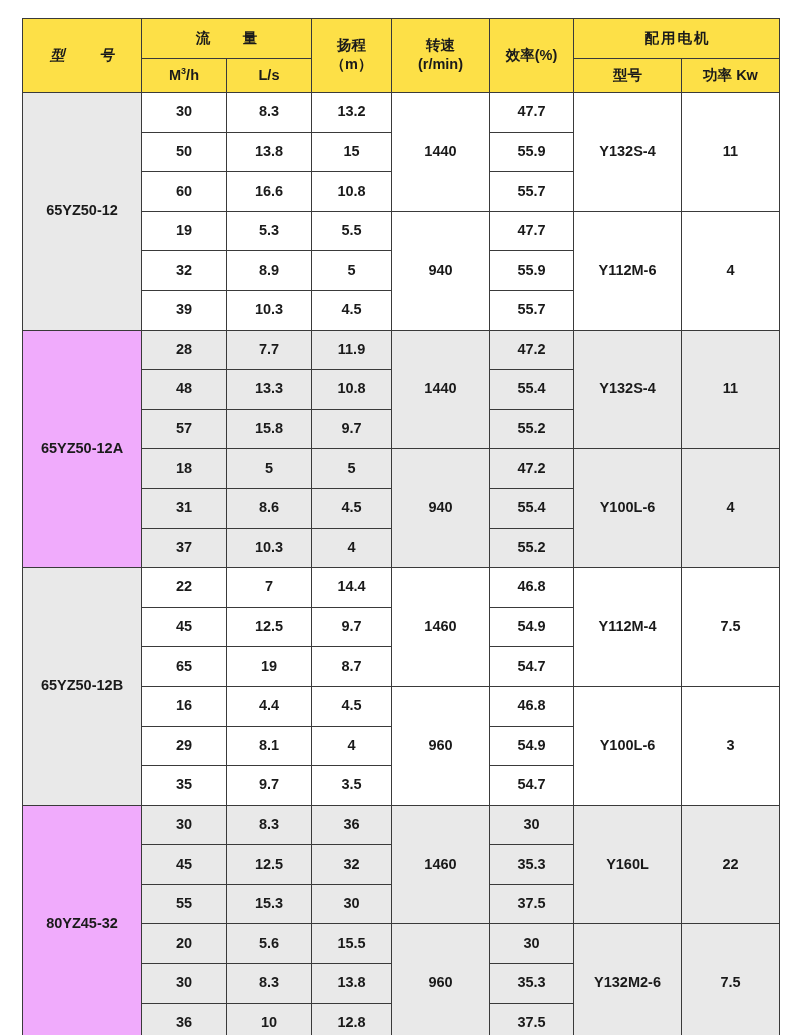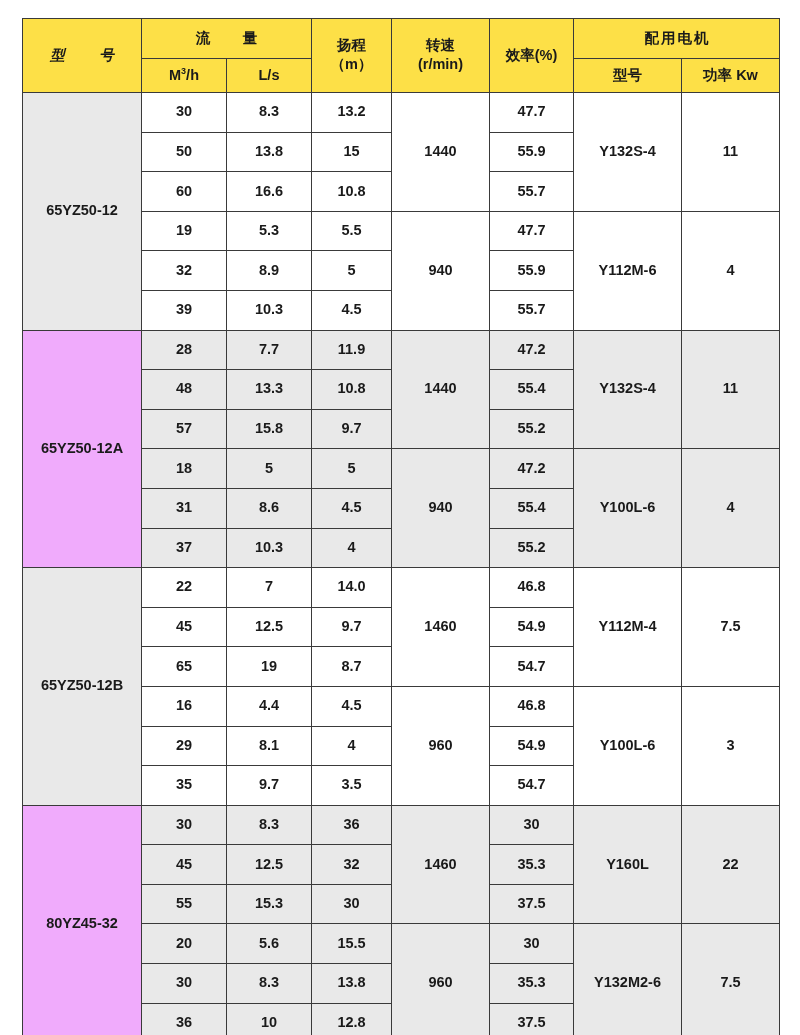--- a/index.html
+++ b/index.html
@@ -200,21 +200,21 @@
         <tr class="band-gray">
           <td class="thin-top">37</td>
           <td class="thin-top">10.3</td>
           <td class="thin-top">4</td>
           <td class="thin-top">55.2</td>
         </tr>
         <tr class="band-white">
           <td class="model grp-sep" rowspan="6">65YZ50-12B</td>
           <td class="grp-sep">22</td>
           <td class="grp-sep">7</td>
-          <td class="grp-sep">14.0</td>
+          <td class="grp-sep">14.4</td>
           <td rowspan="3" class="grp-sep">1460</td>
           <td class="grp-sep">46.8</td>
           <td rowspan="3" class="grp-sep">Y112M-4</td>
           <td rowspan="3" class="grp-sep">7.5</td>
         </tr>
         <tr class="band-white">
           <td class="thin-top">45</td>
           <td class="thin-top">12.5</td>
           <td class="thin-top">9.7</td>
           <td class="thin-top">54.9</td>

